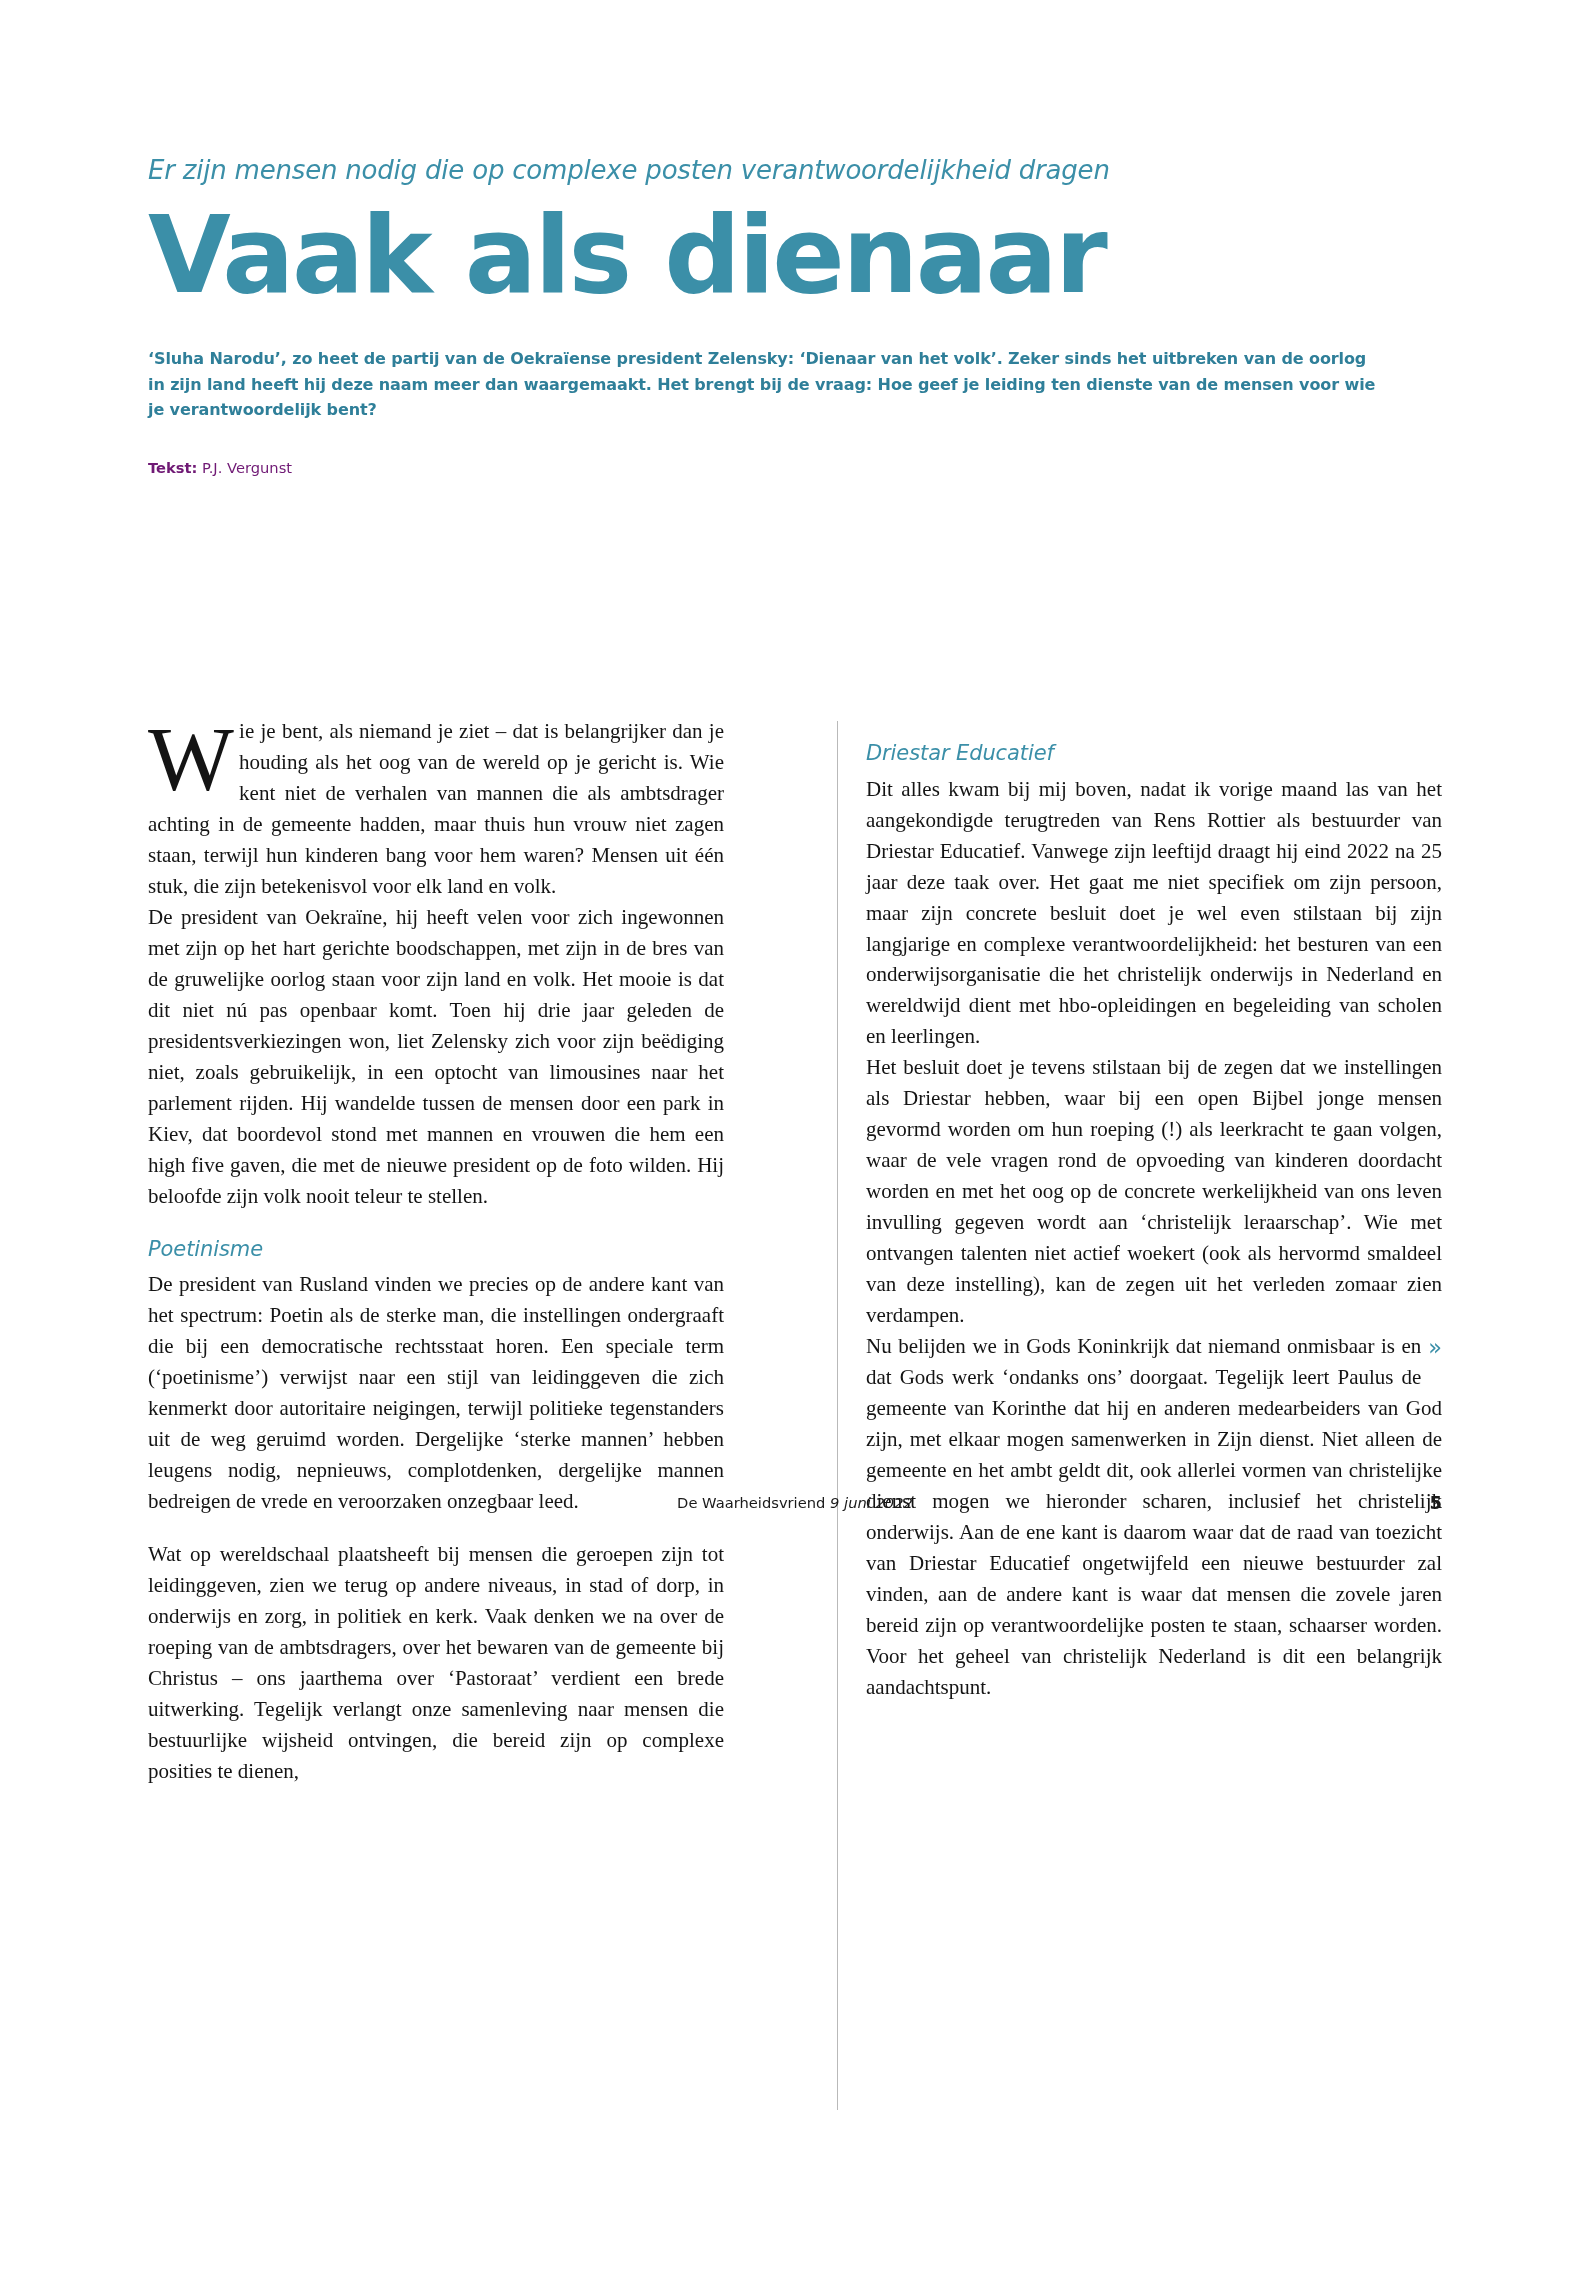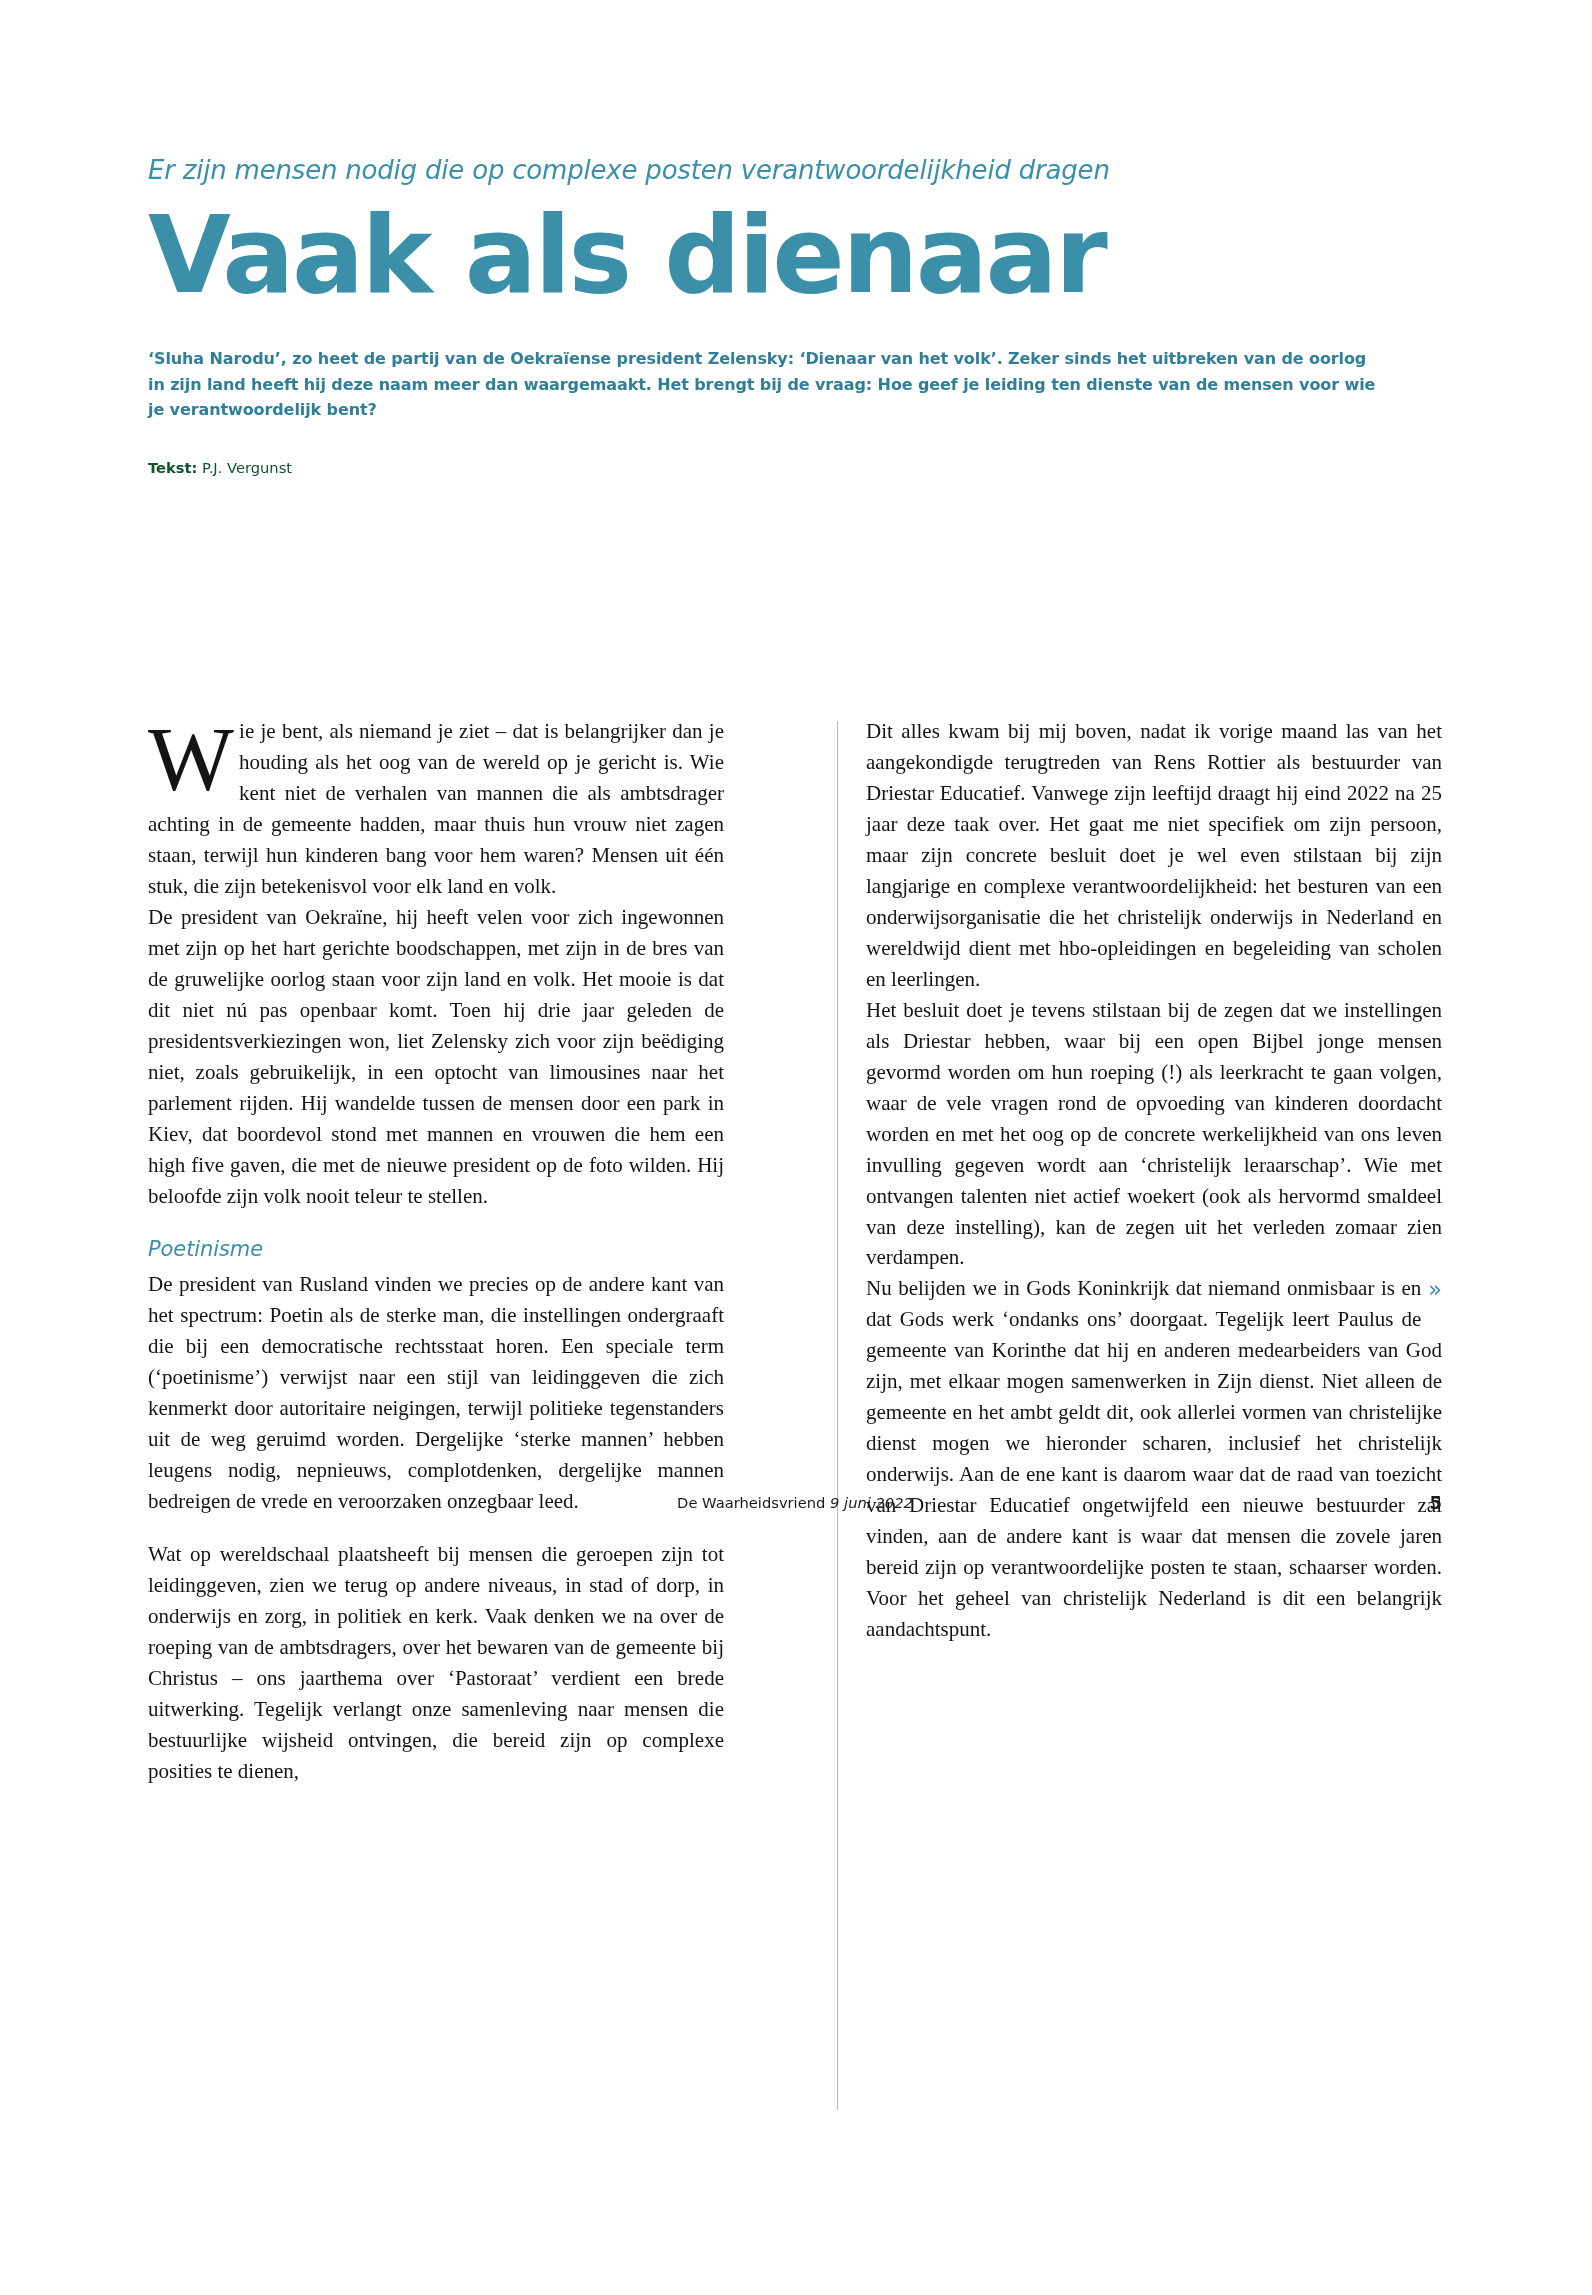--- a/index.html
+++ b/index.html
@@ -54,21 +54,21 @@
     font-size: 16px;
     line-height: 1.62;
     color: #2f7f99;
     width: 1234px;
     margin-bottom: 36px;
     letter-spacing: -0.1px;
   }
   .byline {
     font-family: "DejaVu Sans", sans-serif;
     font-size: 14.7px;
-    color: #14532d;
+    color: #701a75;
     margin-bottom: 38px;
   }
   .byline b {
     font-weight: bold;
   }
 
   
   .cols {
     position: absolute;
     left: 148px;
@@ -186,20 +186,21 @@
 
     <div class="col col-left">
       <p class="dropcap-para"><span class="dropcap">W</span><span>ie je bent, als niemand je ziet – dat is belangrijker dan je houding als het oog van de wereld op je gericht is. Wie kent niet de verhalen van mannen die als ambtsdrager achting in de gemeente hadden, maar thuis hun vrouw niet zagen staan, terwijl hun kinderen bang voor hem waren? Mensen uit één stuk, die zijn betekenisvol voor elk land en volk.</span></p>
       <p>De president van Oekraïne, hij heeft velen voor zich ingewonnen met zijn op het hart gerichte boodschappen, met zijn in de bres van de gruwelijke oorlog staan voor zijn land en volk. Het mooie is dat dit niet nú pas openbaar komt. Toen hij drie jaar geleden de presidentsverkiezingen won, liet Zelensky zich voor zijn beëdiging niet, zoals gebruikelijk, in een optocht van limousines naar het parlement rijden. Hij wandelde tussen de mensen door een park in Kiev, dat boordevol stond met mannen en vrouwen die hem een high five gaven, die met de nieuwe president op de foto wilden. Hij beloofde zijn volk nooit teleur te stellen.</p>
       <div class="subhead first">Poetinisme</div>
       <p>De president van Rusland vinden we precies op de andere kant van het spectrum: Poetin als de sterke man, die instellingen ondergraaft die bij een democratische rechtsstaat horen. Een speciale term (‘poetinisme’) verwijst naar een stijl van leidinggeven die zich kenmerkt door autoritaire neigingen, terwijl politieke tegenstanders uit de weg geruimd worden. Dergelijke ‘sterke mannen’ hebben leugens nodig, nepnieuws, complotdenken, dergelijke mannen bedreigen de vrede en veroorzaken onzegbaar leed.</p>
       <p class="gap">Wat op wereldschaal plaatsheeft bij mensen die geroepen zijn tot leidinggeven, zien we terug op andere niveaus, in stad of dorp, in onderwijs en zorg, in politiek en kerk. Vaak denken we na over de roeping van de ambtsdragers, over het bewaren van de gemeente bij Christus – ons jaarthema over ‘Pastoraat’ verdient een brede uitwerking. Tegelijk verlangt onze samenleving naar mensen die bestuurlijke wijsheid ontvingen, die bereid zijn op complexe posities te dienen,</p>
     </div>
 
     <div class="col col-right">
+      <div class="subhead">Driestar Educatief</div>
       <p>Dit alles kwam bij mij boven, nadat ik vorige maand las van het aangekondigde terugtreden van Rens Rottier als bestuurder van Driestar Educatief. Vanwege zijn leeftijd draagt hij eind 2022 na 25 jaar deze taak over. Het gaat me niet specifiek om zijn persoon, maar zijn concrete besluit doet je wel even stilstaan bij zijn langjarige en complexe verantwoordelijkheid: het besturen van een onderwijsorganisatie die het christelijk onderwijs in Nederland en wereldwijd dient met hbo-opleidingen en begeleiding van scholen en leerlingen.</p>
       <p>Het besluit doet je tevens stilstaan bij de zegen dat we instellingen als Driestar hebben, waar bij een open Bijbel jonge mensen gevormd worden om hun roeping (!) als leerkracht te gaan volgen, waar de vele vragen rond de opvoeding van kinderen doordacht worden en met het oog op de concrete werkelijkheid van ons leven invulling gegeven wordt aan ‘christelijk leraarschap’. Wie met ontvangen talenten niet actief woekert (ook als hervormd smaldeel van deze instelling), kan de zegen uit het verleden zomaar zien verdampen.</p>
       <p><span class="arrow">»</span><span>Nu belijden we in Gods Koninkrijk dat niemand onmisbaar is en dat Gods werk ‘ondanks ons’ doorgaat. Tegelijk leert Paulus de gemeente van Korinthe dat hij en anderen medearbeiders van God zijn, met elkaar mogen samenwerken in Zijn dienst. Niet alleen de gemeente en het ambt geldt dit, ook allerlei vormen van christelijke dienst mogen we hieronder scharen, inclusief het christelijk onderwijs. Aan de ene kant is daarom waar dat de raad van toezicht van Driestar Educatief ongetwijfeld een nieuwe bestuurder zal vinden, aan de andere kant is waar dat mensen die zovele jaren bereid zijn op verantwoordelijke posten te staan, schaarser worden. Voor het geheel van christelijk Nederland is dit een belangrijk aandachtspunt.</span></p>
     </div>
   </div>
 
   <div class="footer">
     <div class="footer-center">
       <span>De Waarheidsvriend</span>
       <span class="ital">9 juni 2022</span>

